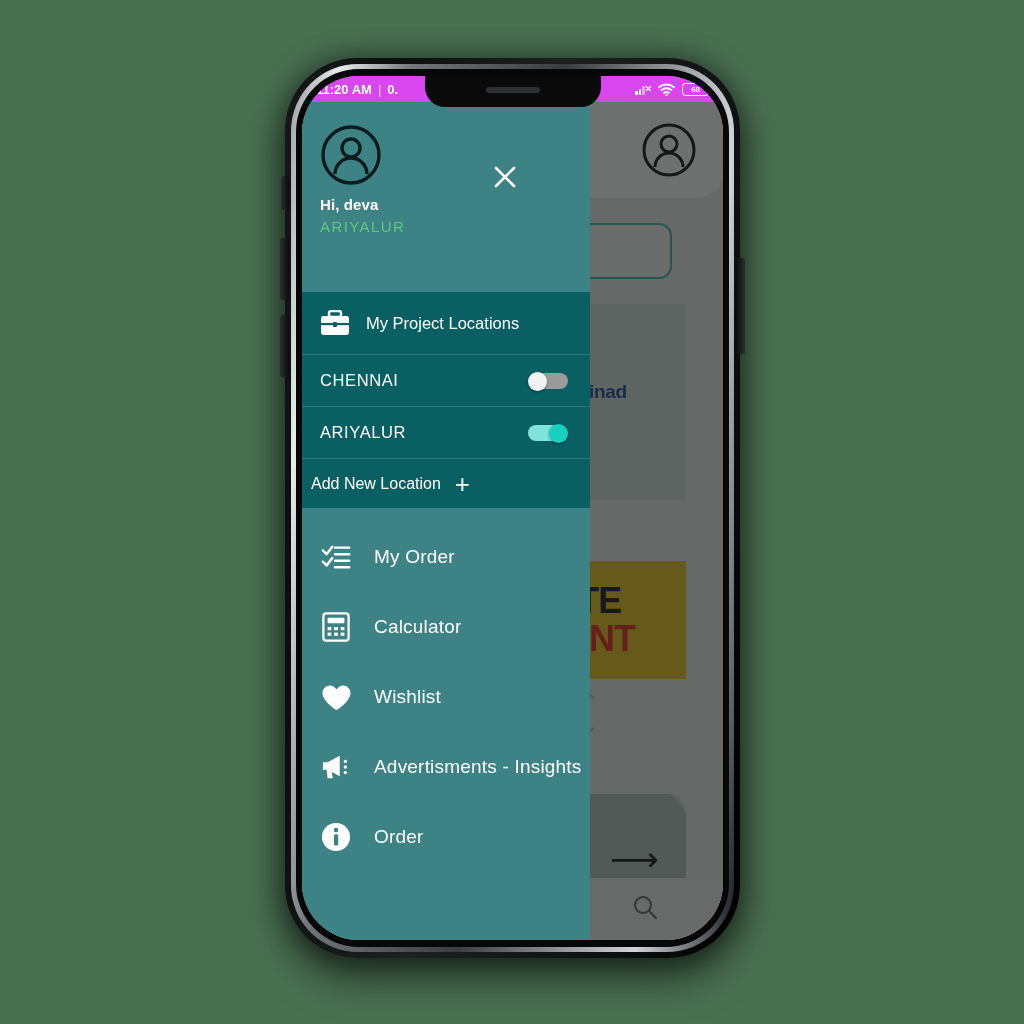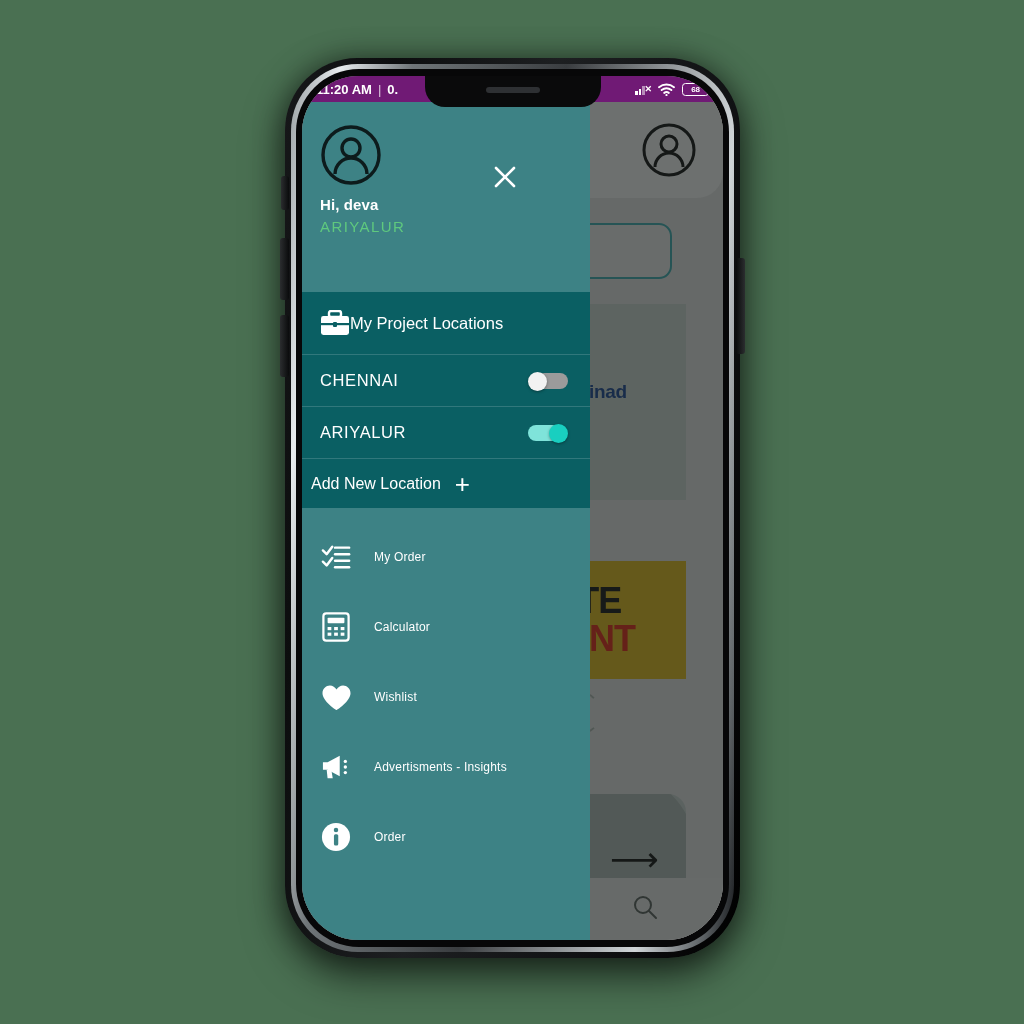--- a/index.html
+++ b/index.html
@@ -43,21 +43,21 @@
   .btn-side{position:absolute;background:linear-gradient(90deg,#2b2d2f,#0a0b0c);border-radius:3px;}
   .btn-silent{left:281px;top:176px;width:8px;height:34px;}
   .btn-volup{left:280px;top:238px;width:9px;height:62px;}
   .btn-voldn{left:280px;top:315px;width:9px;height:62px;}
   .btn-power{left:736px;top:258px;width:9px;height:96px;
     background:linear-gradient(90deg,#0a0b0c,#2b2d2f);}
 
   
   .statusbar{
     position:absolute;left:0;top:0;width:421px;height:26px;
-    background:#701a75;
+    background:#d946ef;
     display:flex;align-items:center;justify-content:space-between;
     padding:0 14px;
     color:#ffffff;font-size:13px;font-weight:bold;
     z-index:40;
   }
   .sb-left{display:flex;align-items:center;gap:6px;white-space:nowrap;}
   .sb-div{opacity:.75;font-weight:normal;}
   .sb-right{display:flex;align-items:center;gap:7px;}
   .icon-signal{position:relative;width:16px;height:12px;}
   .icon-signal i{position:absolute;bottom:0;width:2.6px;background:#fff;display:block;}
@@ -146,21 +146,21 @@
   .avatar-big{width:62px;height:62px;}
   .greet{margin-top:10px;font-size:15px;font-weight:bold;color:#ffffff;letter-spacing:.1px;}
   .city{margin-top:5px;font-size:15px;color:#5fc97e;letter-spacing:1.4px;}
   .close-x{
     position:absolute;right:72px;top:62px;width:26px;height:26px;cursor:pointer;
   }
 
   
   .locpanel{background:#0a5f63;flex:none;}
   .loc-title{
-    height:62px;display:flex;align-items:center;padding-left:18px;
+    height:62px;display:flex;align-items:center;gap:16px;padding-left:18px;
     font-size:16.5px;color:#ffffff;
   }
   .ico-case{width:30px;height:26px;flex:none;}
   .loc-row{
     height:52px;display:flex;align-items:center;justify-content:space-between;
     padding:0 22px 0 18px;
     border-top:1px solid rgba(255,255,255,.16);
   }
   .loc-row:first-of-type{border-top:none;height:56px;}
   .loc-name{font-size:16.5px;color:#ffffff;letter-spacing:.6px;}
@@ -177,21 +177,21 @@
     font-size:16px;color:#ffffff;
   }
   .plus{font-size:26px;line-height:0;font-weight:300;color:#fff;}
 
   
   .menu{flex:1;padding-top:14px;}
   .menu-item{
     height:70px;display:flex;align-items:center;gap:22px;padding-left:18px;cursor:pointer;
   }
   .menu-ico{width:32px;height:32px;flex:none;display:flex;align-items:center;justify-content:center;}
-  .menu-label{font-size:12px;color:#ffffff;letter-spacing:.2px;}
+  .menu-label{font-size:19px;color:#ffffff;letter-spacing:.2px;}
   svg{display:block;}
 </style>
 </head>
 <body>
 
 <div class="stage">
 
   <div class="phone-shadow"></div>
   <div class="phone-body"></div>
   <div class="phone-rim"></div>

